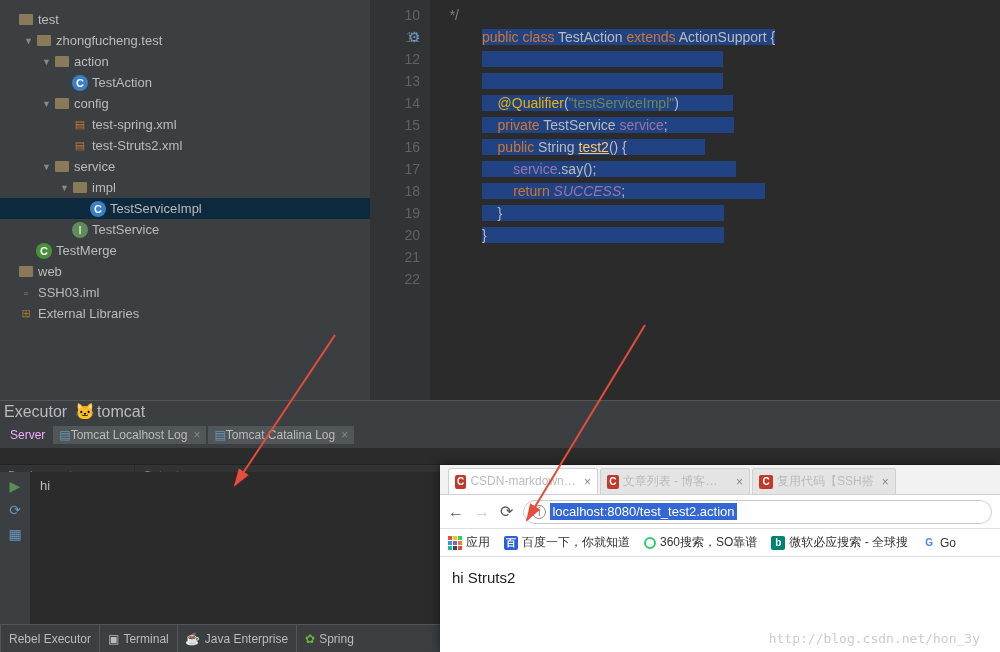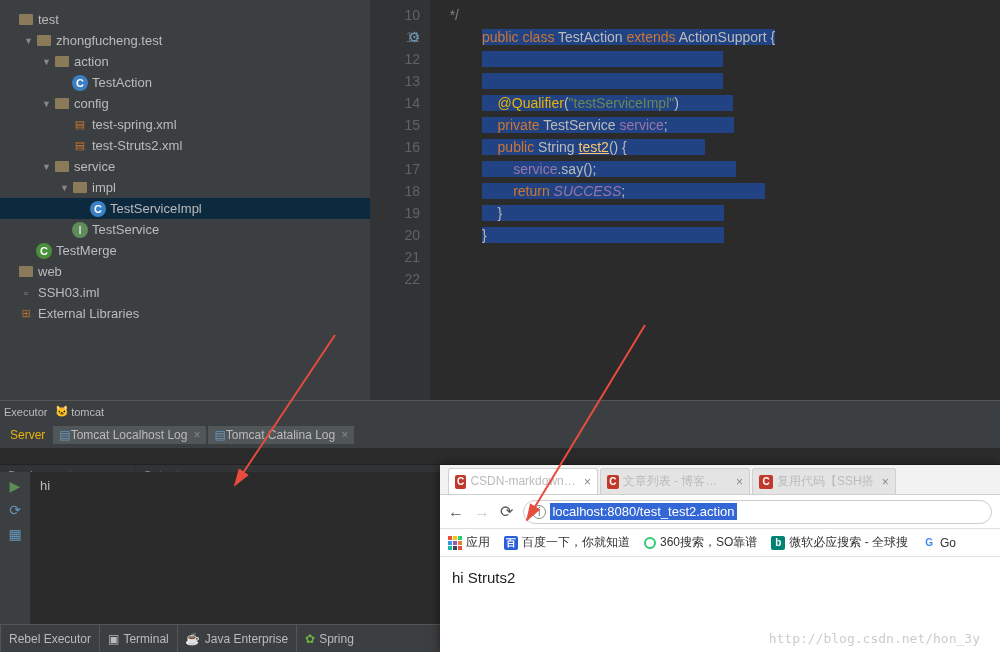--- a/index.html
+++ b/index.html
@@ -29,25 +29,25 @@
 .kw { color: #cc7832; }
 .str { color: #6a8759; }
 .anno { color: #eab308; }
 .ident { color: #9876aa; }
 .meth { color: #ffc66d; }
 .comment { color: #808080; }
 .italic { font-style: italic; }
 .underline { text-decoration: underline; }
 
 
-.exec-bar { position: absolute; left: 0; top: 400px; right: 0; height: 22px; background: #3c3f41; border-top: 1px solid #555; display: flex; align-items: center; padding-left: 4px; font-size: 11px; color: #bbb; }
+.exec-bar { position: absolute; left: 0; top: 400px; right: 0; height: 22px; background: #3c3f41; border-top: 1px solid #555; display: flex; align-items: center; padding-left: 4px; font-size: 16px; color: #bbb; }
 .tabs-bar { position: absolute; left: 0; top: 422px; right: 0; height: 26px; background: #3c3f41; display: flex; align-items: center; padding-left: 4px; gap: 2px; }
 .tabs-bar .tab { display: flex; align-items: center; padding: 2px 6px; background: #515658; font-size: 12px; color: #bbb; }
 .tabs-bar .tab .close { margin-left: 6px; color: #888; cursor: pointer; }
-.tabs-bar .srv { padding: 2px 6px; color: #eab308; font-size: 12px; }
+.tabs-bar .srv { padding: 2px 6px; color: #f0abfc; font-size: 12px; }
 
 .output-hdr { position: absolute; left: 0; top: 464px; right: 0; height: 24px; background: #313335; display: flex; border-top: 1px solid #222; }
 .output-hdr .col { padding: 4px 8px; color: #888; font-size: 12px; }
 .output-hdr .dep { width: 135px; border-right: 1px solid #2b2b2b; }
 
 .output-area { position: absolute; left: 0; top: 472px; right: 0; bottom: 28px; background: #2b2b2b; display: flex; }
 .dep-col { width: 135px; background: #3c3f41; padding: 6px 4px; font-size: 12px; }
 .dep-col .dep-item { display: flex; align-items: center; gap: 4px; }
 .run-icons { width: 30px; background: #3c3f41; border-left: 1px solid #2b2b2b; display: flex; flex-direction: column; align-items: center; gap: 10px; padding-top: 8px; }
 .run-icons span { color: #888; font-size: 14px; cursor: pointer; }

